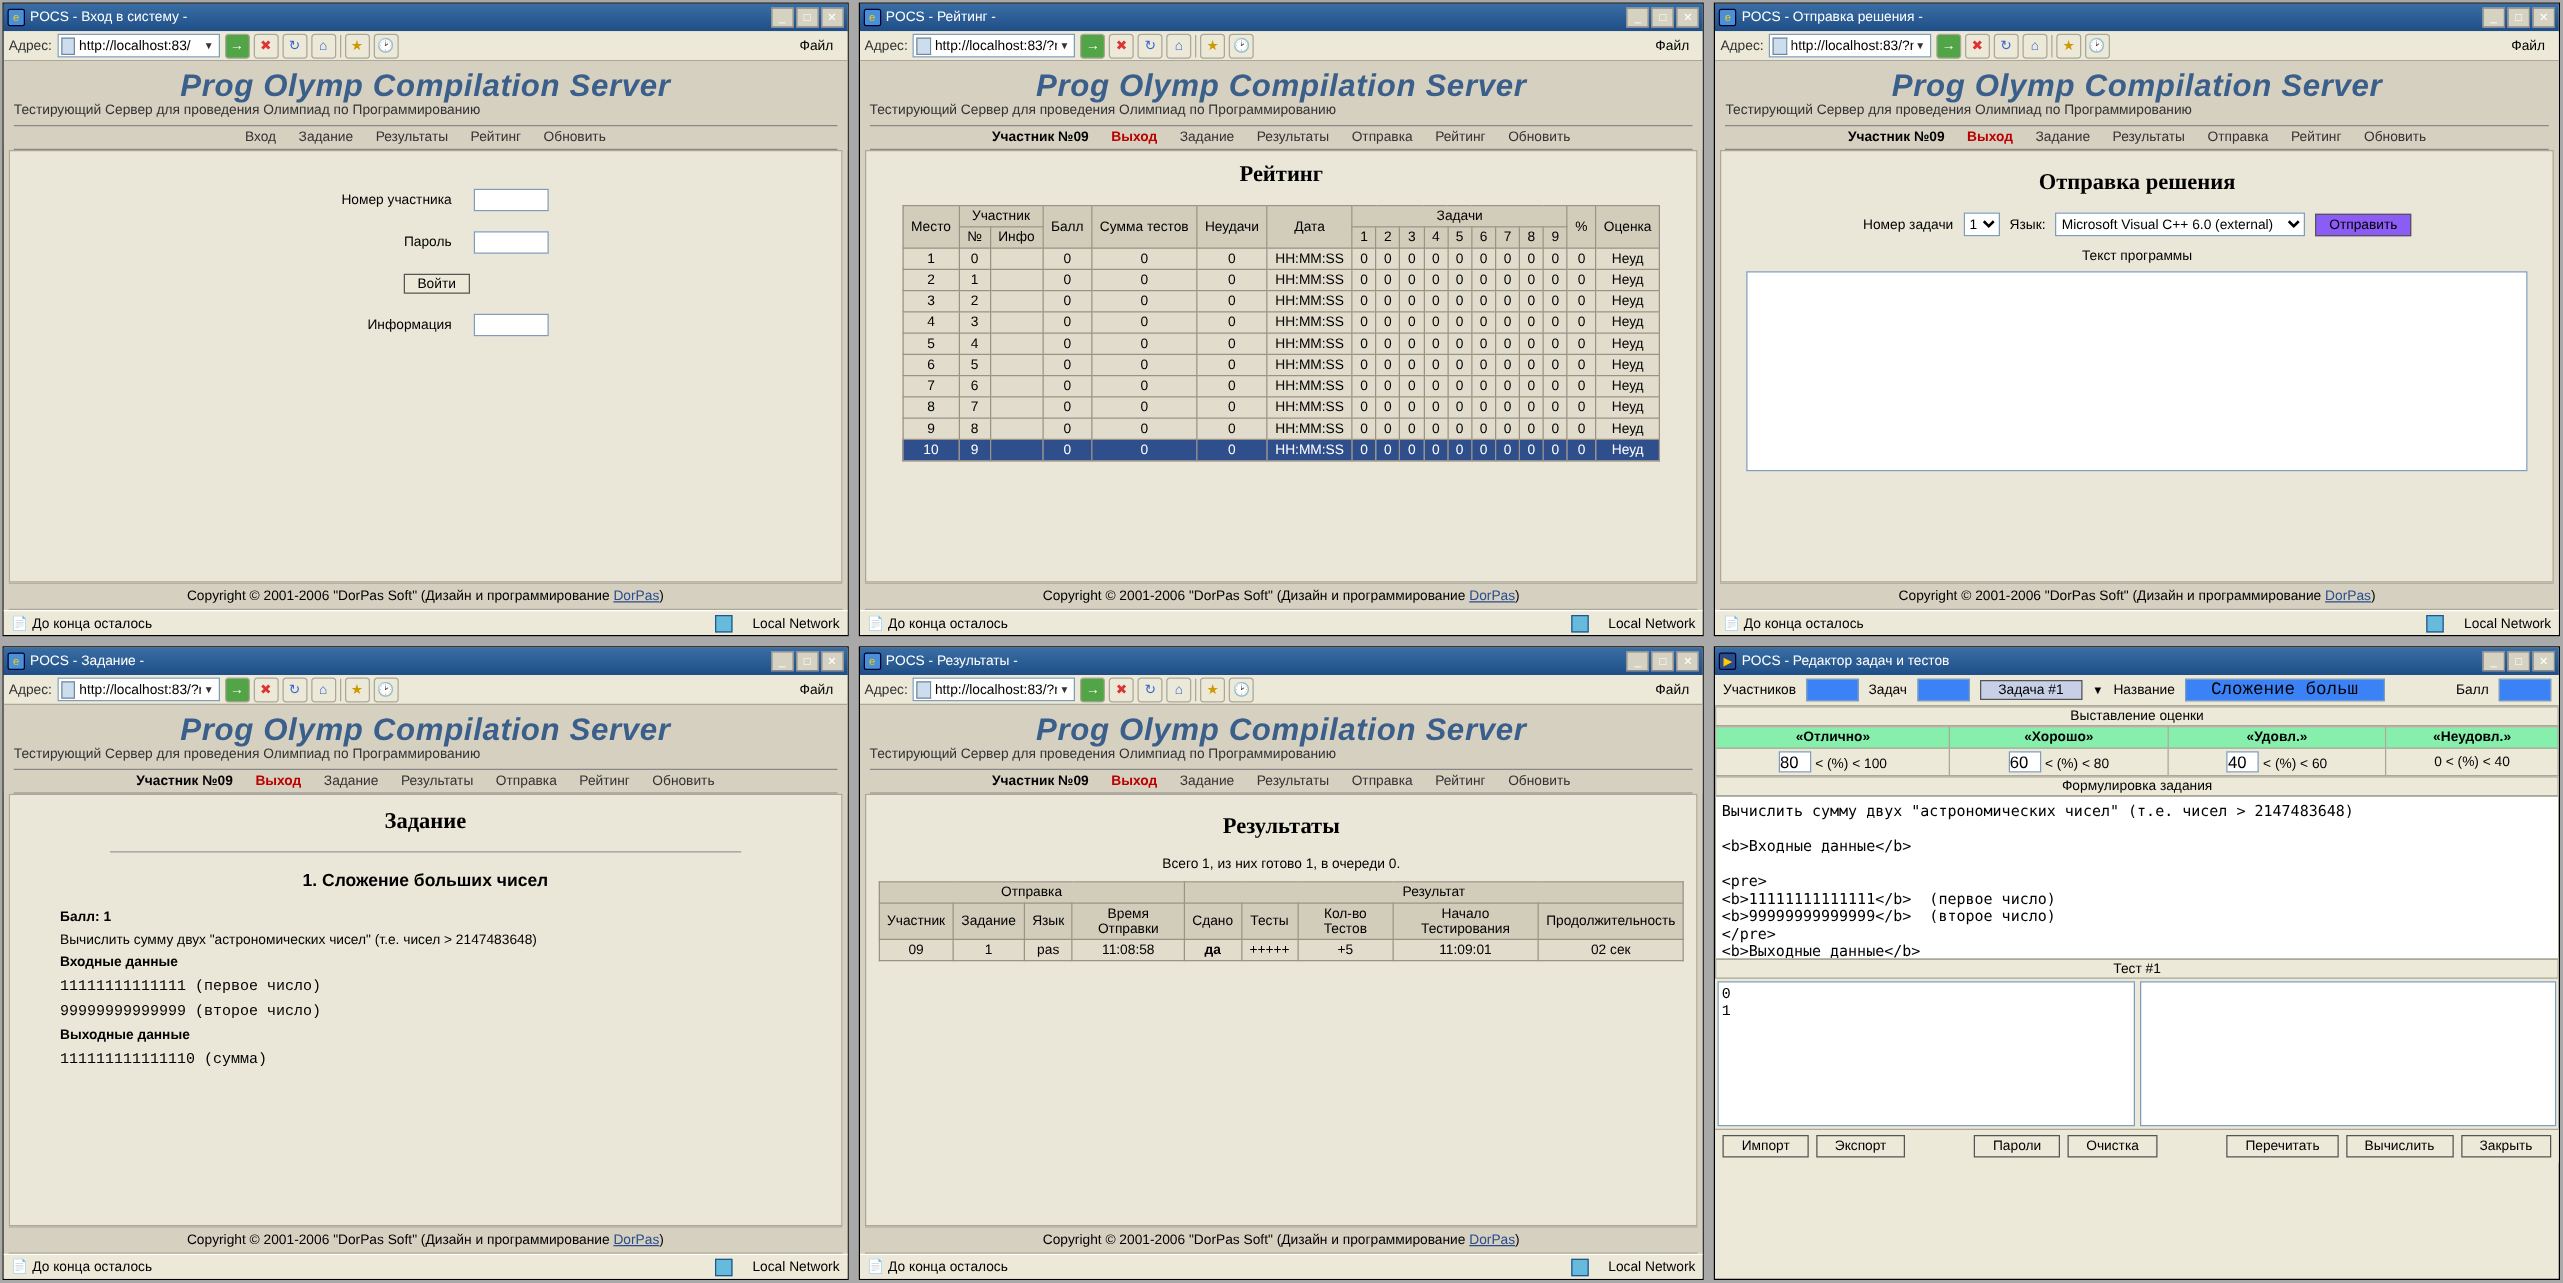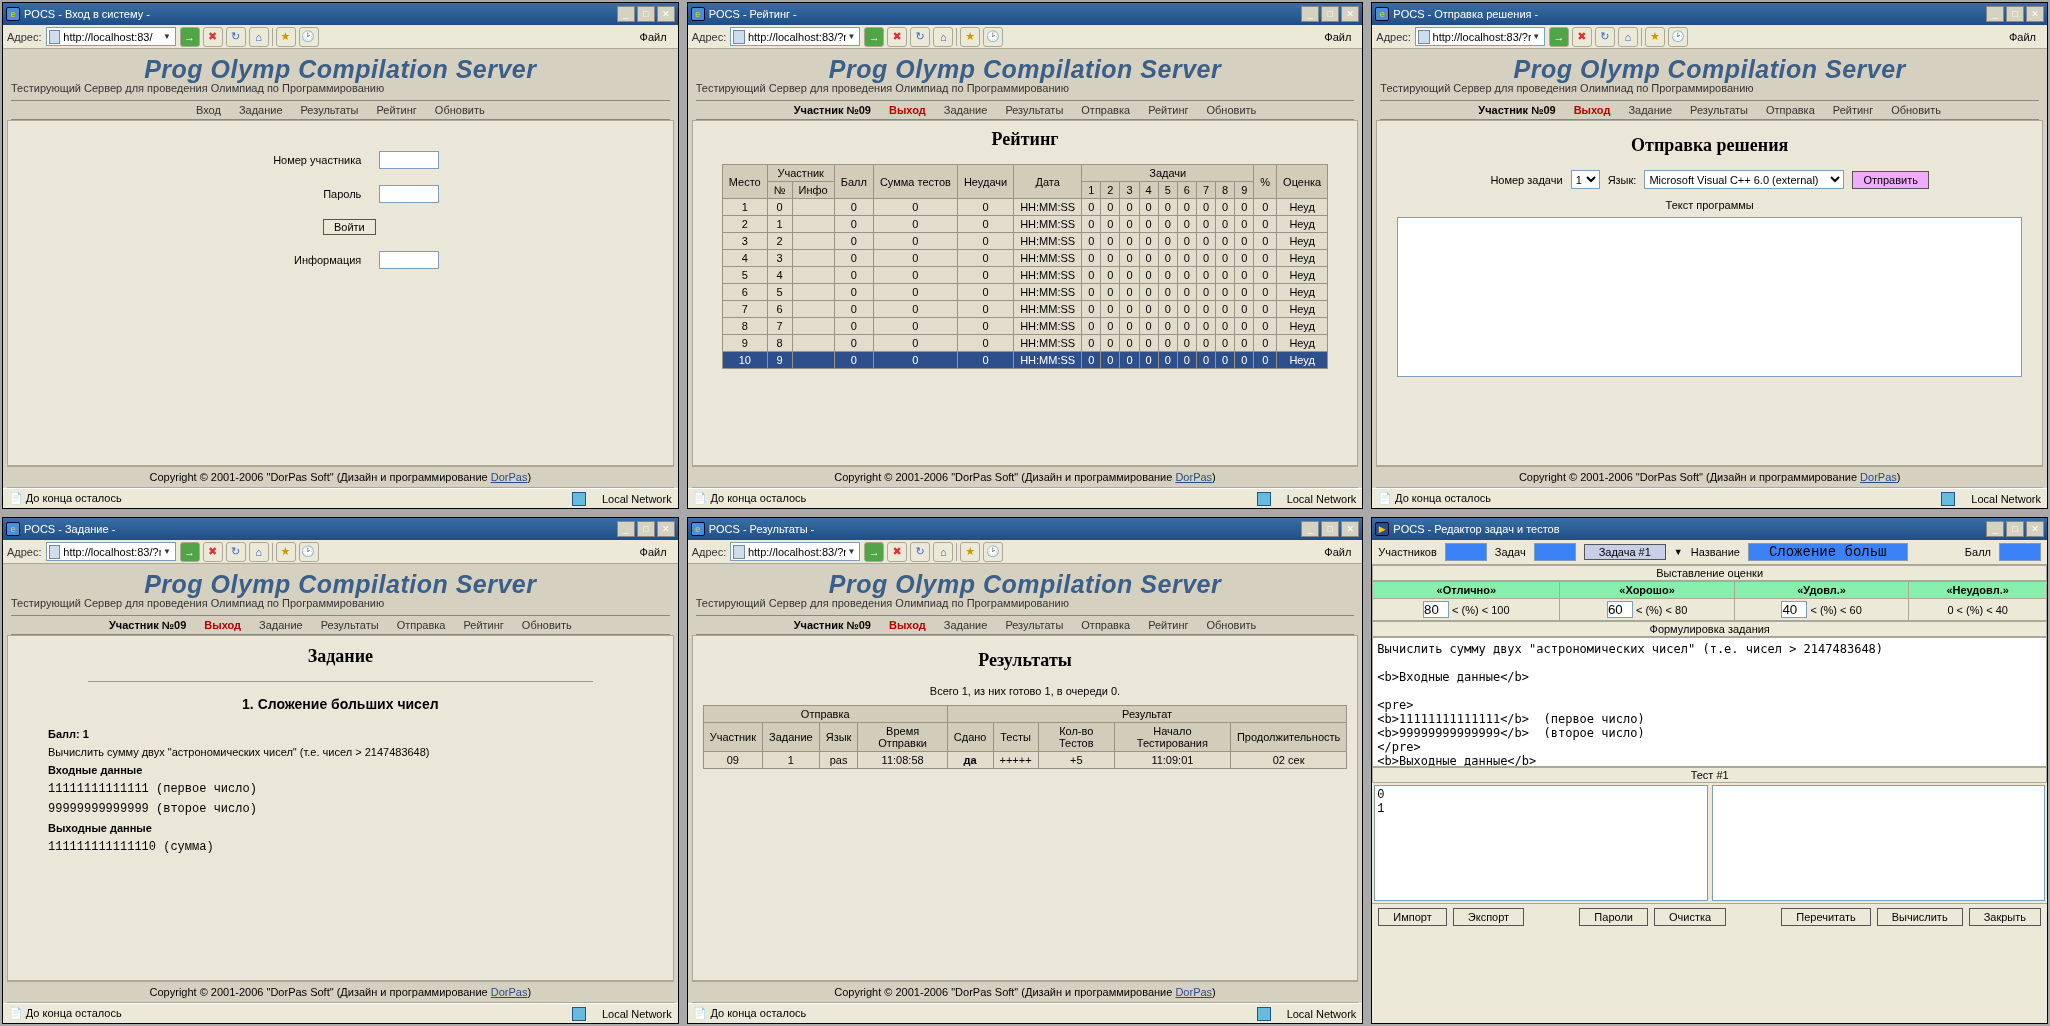--- a/index.html
+++ b/index.html
@@ -44,21 +44,21 @@
   .footer a { color:#2a4c8b; text-decoration:underline; }
   .statusbar { height:20px; background:#ece9d8; border-top:1px solid #fff; display:flex; align-items:center; justify-content:space-between; padding:0 6px; font-size:11px; }
   .statusbar .right { display:flex; align-items:center; gap:16px;padding-left:37px; }
   .statusbar .neticon { width:14px; height:14px; background:#6bd; border:1px solid #258; }
   table.nice { border-collapse:collapse; margin:0 auto; font-size:11px; }
   table.nice th, table.nice td { border:1px solid #9a9385; padding:2px 6px; text-align:center; background:#e1dccc; }
   table.nice th { background:#d2ccba; font-weight:normal; }
   table.nice tr.sel td { background:#2f4e8c; color:#fff; }
   .submit-line { display:flex; justify-content:center; align-items:center; gap:8px; font-size:11px; margin:10px 0; }
   .submit-line select, .submit-line .btn { font-size:11px; border:1px solid #7f9db9; background:#fff; height:18px; }
-  .submit-line .btn { background:#f0abfc; border:1px solid #555; padding:0 10px; }
+  .submit-line .btn { background:#8b5cf6; border:1px solid #555; padding:0 10px; }
   .codelabel { text-align:center; font-size:11px; margin:6px 0; }
   .codebox { border:1px solid #7f9db9; background:#fff; height:160px; margin:0 10px; }
   
   .editorbar { background:#ece9d8; border-bottom:1px solid #aca899; padding:3px 6px; display:flex; align-items:center; gap:8px; font-size:11px; flex-wrap:wrap; }
   .editorbar input[type=text] { border:1px solid #7f9db9; height:18px; background:#3b82f6; font-size:14px; padding:0 20px; }
   .editorbar .btn { border:1px solid #555; background:#ece9d8; padding:1px 14px; font-size:11px; }
   .gradetable { width:100%; border-collapse:collapse; font-size:11px; }
   .gradetable th, .gradetable td { border:1px solid #aca899; text-align:center; padding:2px; }
   .gradetable th { background:#86efac; font-weight:bold; }
   .sectiontitle { text-align:center; background:#ece9d8; border:1px solid #aca899; font-size:11px; padding:1px; }

